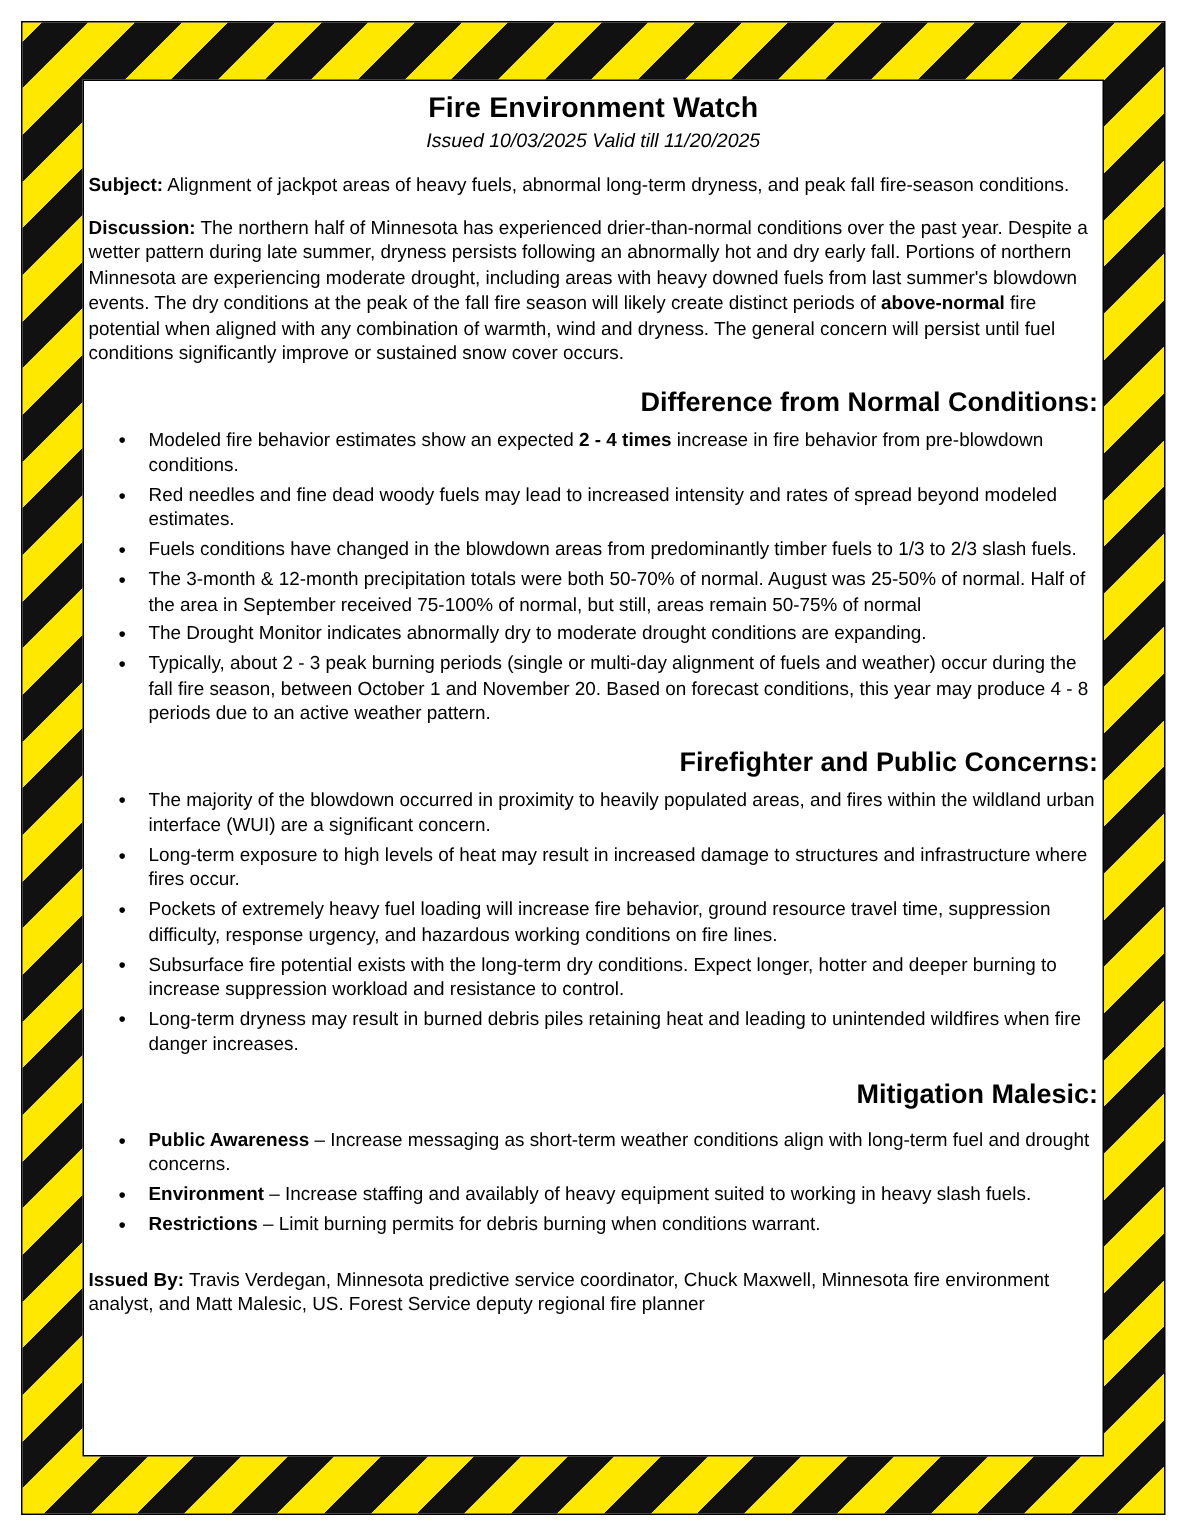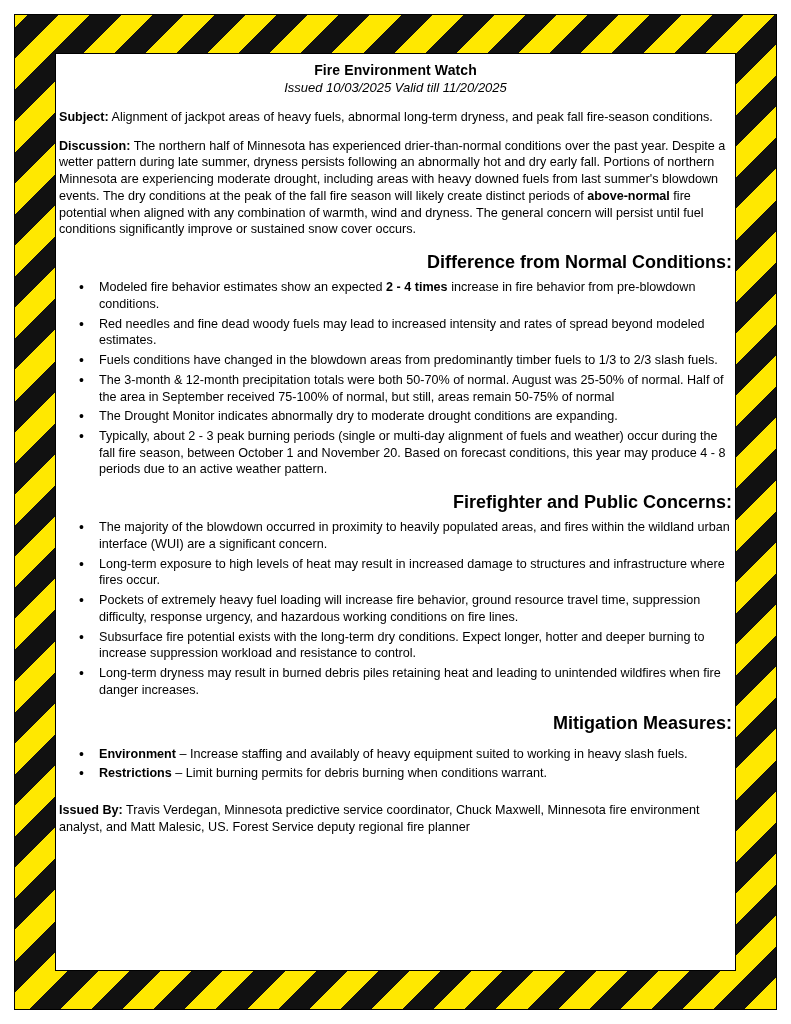--- a/index.html
+++ b/index.html
@@ -54,21 +54,21 @@
     left: 55px;
     top: 52px;
     right: 55px;
     bottom: 50px;
     box-sizing: border-box;
     padding: 6px 4px 0 4px;
     overflow: hidden;
   }
   .title {
     text-align: center;
-    font-size: 14px;
+    font-size: 19px;
     font-weight: bold;
     letter-spacing: 0.1px;
     margin: 4px 0 2px 0;
   }
   .subtitle {
     text-align: center;
     font-size: 15.5px;
     font-weight: bold;
     font-style: italic;
     margin: 2px 0 1px 0;
@@ -154,23 +154,24 @@
 
     <h2 class="section">Firefighter and Public Concerns:</h2>
     <ul class="bullets">
       <li><span>The majority of the blowdown occurred in proximity to heavily populated areas, and fires within the wildland urban interface (WUI) are a significant concern.</span><span class="b"></span><span></span></li>
       <li><span>Long-term exposure to high levels of heat may result in increased damage to structures and infrastructure where fires occur.</span><span class="b"></span><span></span></li>
       <li><span>Pockets of extremely heavy fuel loading will increase fire behavior, ground resource travel time, suppression difficulty, response urgency, and hazardous working conditions on fire lines.</span><span class="b"></span><span></span></li>
       <li><span>Subsurface fire potential exists with the long-term dry conditions. Expect longer, hotter and deeper burning to increase suppression workload and resistance to control.</span><span class="b"></span><span></span></li>
       <li><span>Long-term dryness may result in burned debris piles retaining heat and leading to unintended wildfires when fire danger increases.</span><span class="b"></span><span></span></li>
     </ul>
 
-    <h2 class="section">Mitigation Measures:</h2>
+    <h2 class="section">Mitigation Malesic:</h2>
     <div class="spacer-sm"></div>
     <ul class="bullets">
+      <li><span></span><span class="b">Public Awareness</span><span> – Increase messaging as short-term weather conditions align with long-term fuel and drought concerns.</span></li>
       <li><span></span><span class="b">Environment</span><span> – Increase staffing and availably of heavy equipment suited to working in heavy slash fuels.</span></li>
       <li><span></span><span class="b">Restrictions</span><span> – Limit burning permits for debris burning when conditions warrant.</span></li>
     </ul>
 
     <div class="footer">
       <span class="lbl">Issued By:</span><span> Travis Verdegan, Minnesota predictive service coordinator, Chuck Maxwell, Minnesota fire environment analyst, and Matt Malesic, US. Forest Service deputy regional fire planner</span>
     </div>
 
   </div>
 </div>

